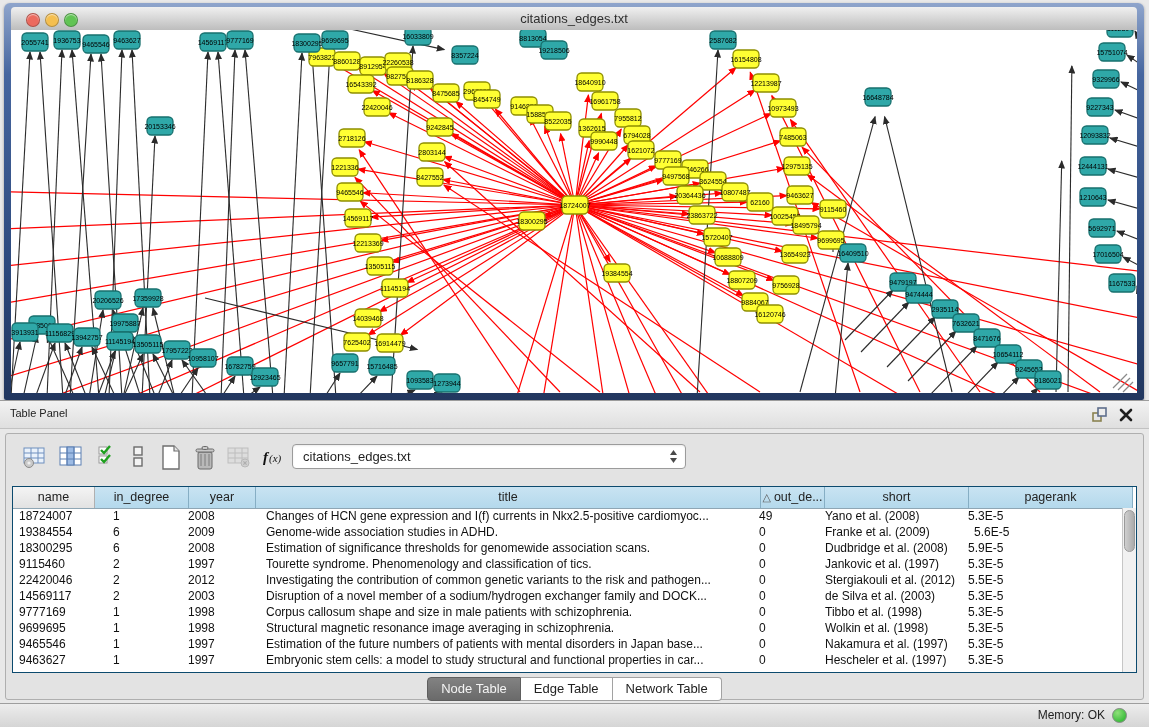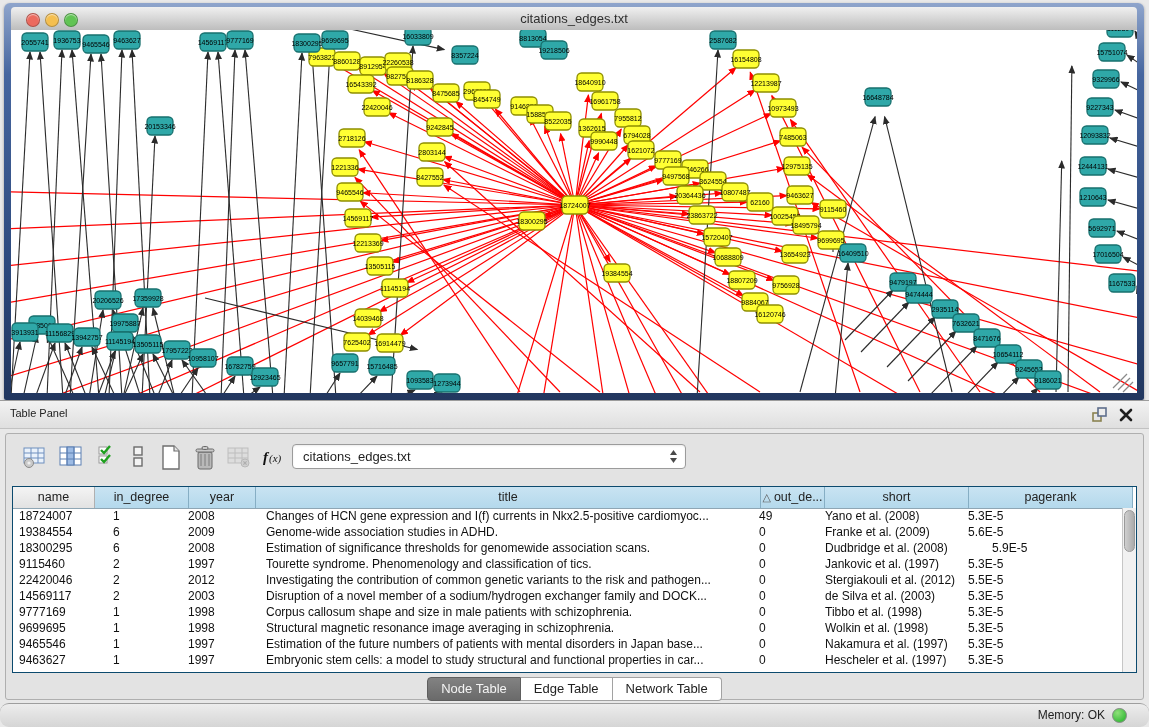--- a/index.html
+++ b/index.html
@@ -57,21 +57,21 @@
   
   #tabs-row{position:absolute;left:0;right:0;top:243px;text-align:center;}
   .seg{font-family:"Liberation Sans",sans-serif;font-size:13px;padding:3px 13px 4px 13px;background:#FFF;
     border:1px solid #A2A2A2;border-left:none;color:#222;cursor:pointer;}
   .seg:first-child{border-left:1px solid #A2A2A2;border-radius:4px 0 0 4px;}
   .seg:last-child{border-radius:0 4px 4px 0;}
   .seg.active{background:linear-gradient(#828282,#6A6A6A);color:#F4F4F4;border-color:#5E5E5E;}
 
   
   #status-bar{position:absolute;left:0;bottom:0;width:1149px;height:23px;
-    background:linear-gradient(#EDEDED,#D5D5D5);border-top:1px solid #9E9E9E;border-radius:9px;}
+    background:linear-gradient(#EDEDED,#D5D5D5);border-top:1px solid #9E9E9E;}
   #status-bar .mem{position:absolute;right:44px;top:4px;font-size:12px;color:#222;}
   #mem-dot{position:absolute;right:22px;top:4px;width:13px;height:13px;border-radius:50%;
     border:1px solid #8C8C8C;background:radial-gradient(circle at 35% 30%,#8FE07A,#3FBF3F 70%);}
 </style>
 </head>
 <body>
 <div id="desktop">
 
   <div id="net-frame">
     <div id="titlebar">
@@ -818,30 +818,30 @@
               <div class="td" style="width: 144px; padding-left: 7px;">Yano et al. (2008)</div>
               <div class="td" style="width: 164px; padding-left: 6px;">5.3E-5</div>
             </div>
             <div class="tr">
               <div class="td" style="width: 82px; padding-left: 6px;">19384554</div>
               <div class="td" style="width: 87px; padding-left: 18px;">6</div>
               <div class="td" style="width: 67px; padding-left: 6px;">2009</div>
               <div class="td" style="width: 505px; padding-left: 17px;">Genome-wide association studies in ADHD.</div>
               <div class="td" style="width: 64px; padding-left: 5px;">0</div>
               <div class="td" style="width: 144px; padding-left: 7px;">Franke et al. (2009)</div>
-              <div class="td" style="width: 164px; padding-left: 6px;">5.6E-5</div>
+              <div class="td" style="width: 164px; padding-left: 6px; margin-left: 6px;">5.6E-5</div>
             </div>
             <div class="tr">
               <div class="td" style="width: 82px; padding-left: 6px;">18300295</div>
               <div class="td" style="width: 87px; padding-left: 18px;">6</div>
               <div class="td" style="width: 67px; padding-left: 6px;">2008</div>
               <div class="td" style="width: 505px; padding-left: 17px;">Estimation of significance thresholds for genomewide association scans.</div>
               <div class="td" style="width: 64px; padding-left: 5px;">0</div>
               <div class="td" style="width: 144px; padding-left: 7px;">Dudbridge et al. (2008)</div>
-              <div class="td" style="width: 164px; padding-left: 6px; margin-left: 24px;">5.9E-5</div>
+              <div class="td" style="width: 164px; padding-left: 6px;">5.9E-5</div>
             </div>
             <div class="tr">
               <div class="td" style="width: 82px; padding-left: 6px;">9115460</div>
               <div class="td" style="width: 87px; padding-left: 18px;">2</div>
               <div class="td" style="width: 67px; padding-left: 6px;">1997</div>
               <div class="td" style="width: 505px; padding-left: 17px;">Tourette syndrome. Phenomenology and classification of tics.</div>
               <div class="td" style="width: 64px; padding-left: 5px;">0</div>
               <div class="td" style="width: 144px; padding-left: 7px;">Jankovic et al. (1997)</div>
               <div class="td" style="width: 164px; padding-left: 6px;">5.3E-5</div>
             </div>

